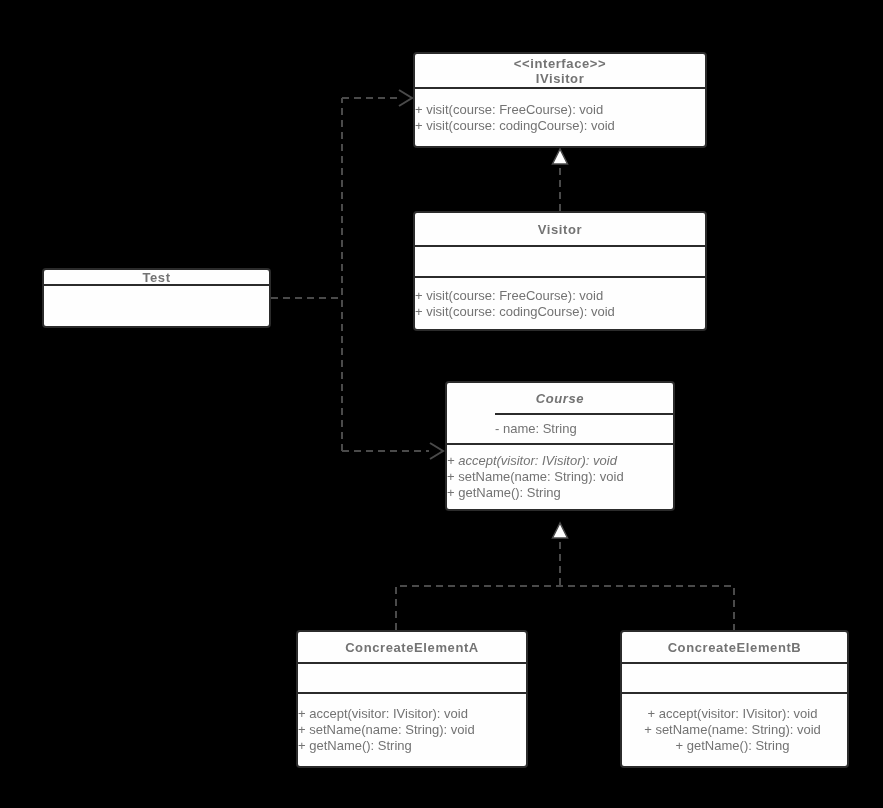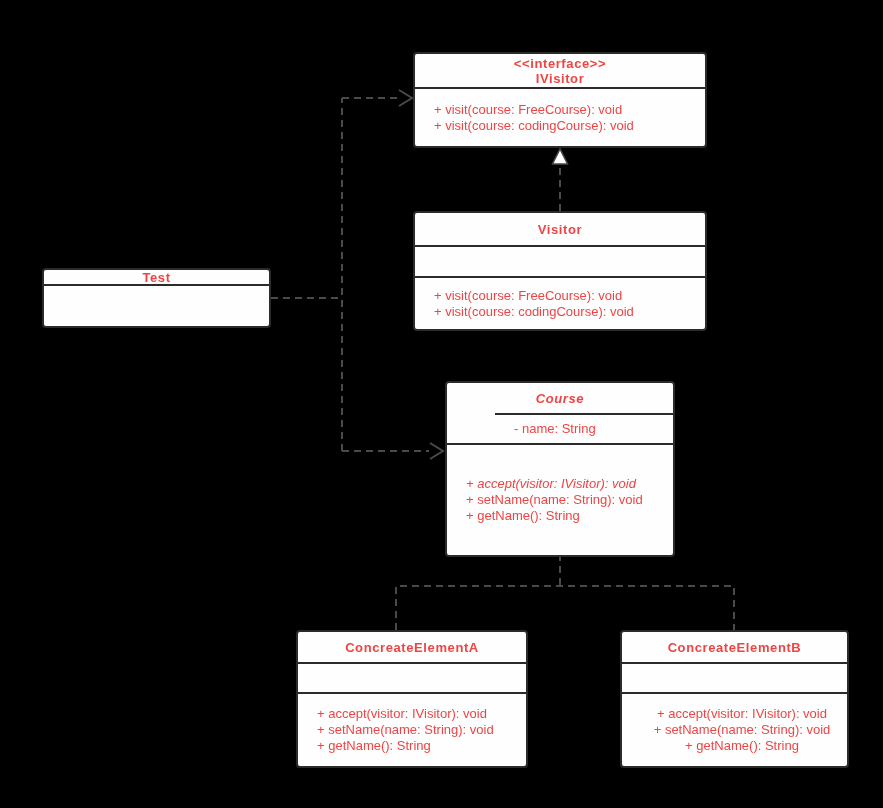--- a/index.html
+++ b/index.html
@@ -14,33 +14,33 @@
   }
   svg.connectors {
     position: absolute; left: 0; top: 0; width: 883px; height: 808px;
     pointer-events: none;
   }
   .uml-class {
     position: absolute;
     background: #fefefe;
     border: 2px solid #2b2b2b;
     border-radius: 4px;
-    color: #ef4444;
+    color: #737373;
     display: flex;
     flex-direction: column;
     font-size: 13px;
   }
   .title {
     display: flex; flex-direction: column; justify-content: center; align-items: center;
     font-weight: bold; letter-spacing: 0.6px; line-height: 15px; flex: none;
   }
   .compartment { border-top: 2px solid #2b2b2b; }
   .members {
     display: flex; flex-direction: column; justify-content: center;
-    padding-left: 19px; padding-right: 4px; line-height: 16px;
+    padding-left: 0; padding-right: 4px; line-height: 16px;
   }
   .member { white-space: nowrap; }
   .italic { font-style: italic; }
 
   
   #box-ivisitor { left: 413px; top: 52px; width: 294px; height: 96px; }
   #box-ivisitor .title { height: 33px; line-height: 15px; }
   #box-ivisitor .members { flex: 1; }
 
   
@@ -48,21 +48,21 @@
   #box-visitor .title { height: 32px; }
   #box-visitor .empty { height: 31px; }
   #box-visitor .members { flex: 1; }
 
   
   #box-test { left: 42px; top: 268px; width: 229px; height: 60px; }
   #box-test .title { height: 14px; border-radius: 7px; }
   #box-test .empty { flex: 1; }
 
   
-  #box-course { left: 445px; top: 381px; width: 230px; height: 176px; }
+  #box-course { left: 445px; top: 381px; width: 230px; height: 130px; }
   #box-course .title { height: 30px; font-style: italic; }
   #box-course .attrs { height: 30px; margin-left: 48px; }
   #box-course .members.methods { flex: 1; }
 
   
   #box-elementA { left: 280px; top: 630px; width: 232px; height: 138px; margin-left: 16px; }
   #box-elementB { left: 620px; top: 630px; width: 229px; height: 138px; text-align: center; }
   #box-elementA .title, #box-elementB .title { height: 30px; }
   #box-elementA .empty, #box-elementB .empty { height: 30px; }
   #box-elementA .members, #box-elementB .members { flex: 1; }

